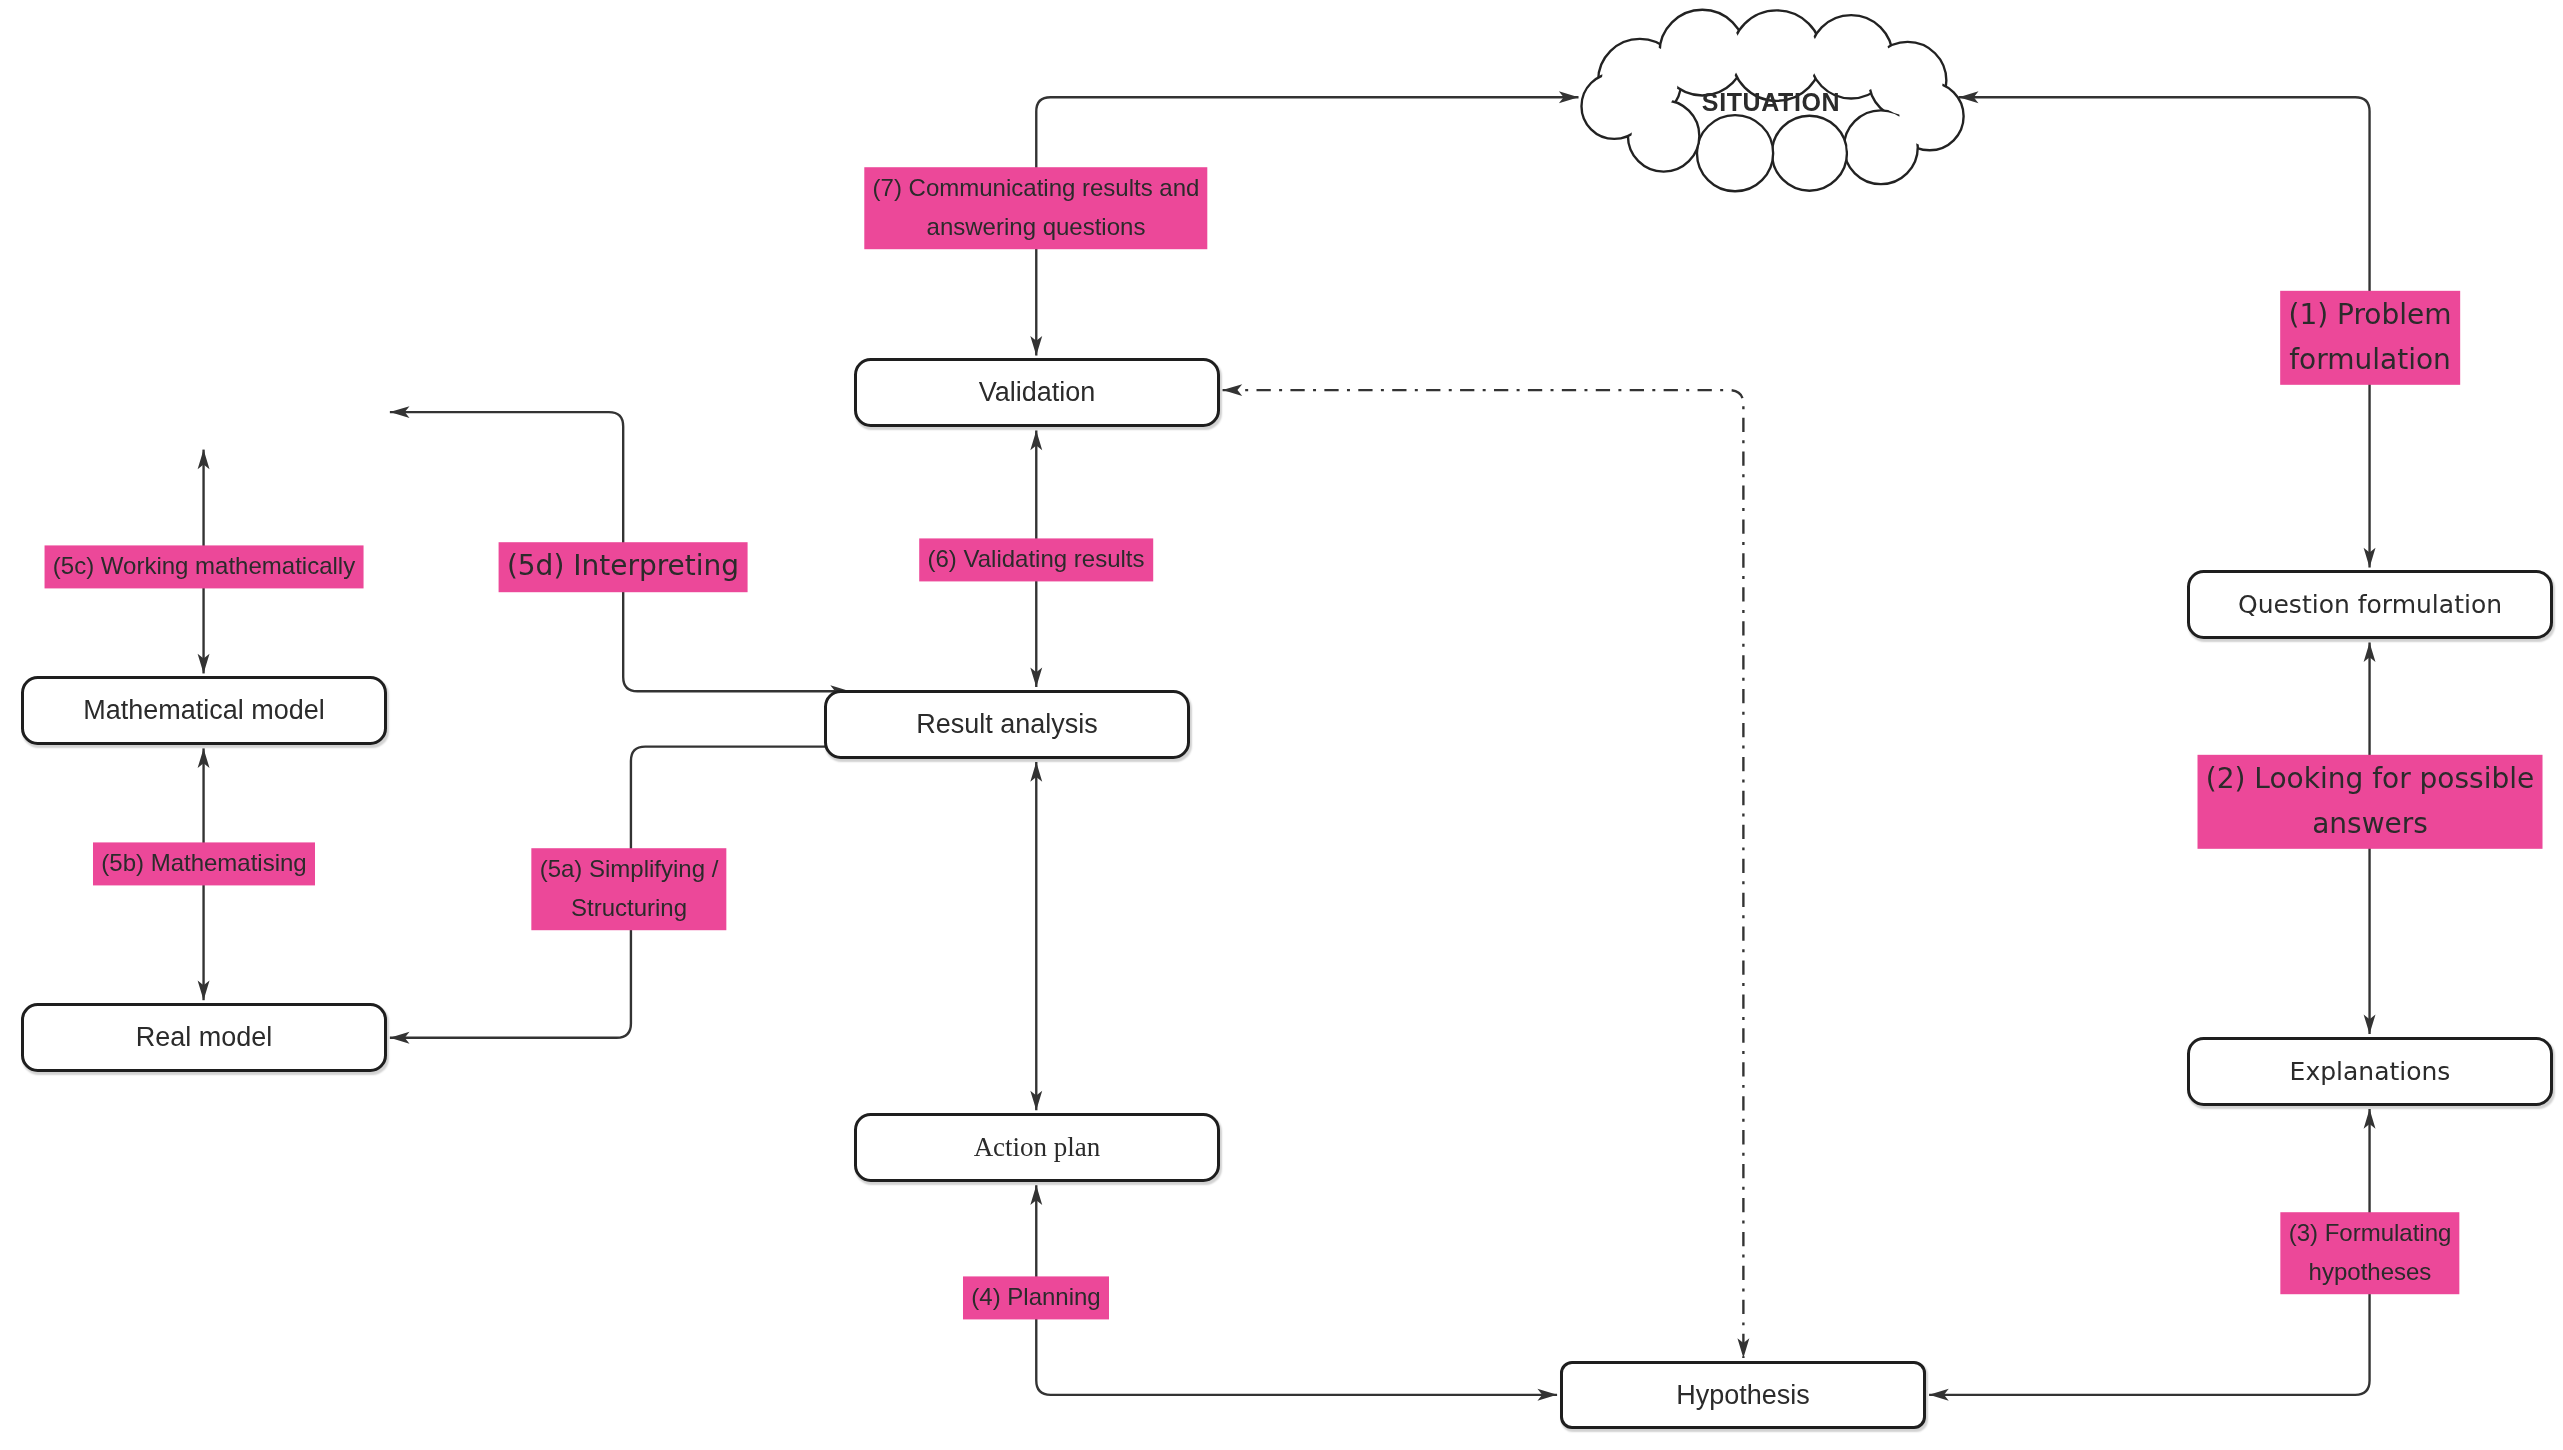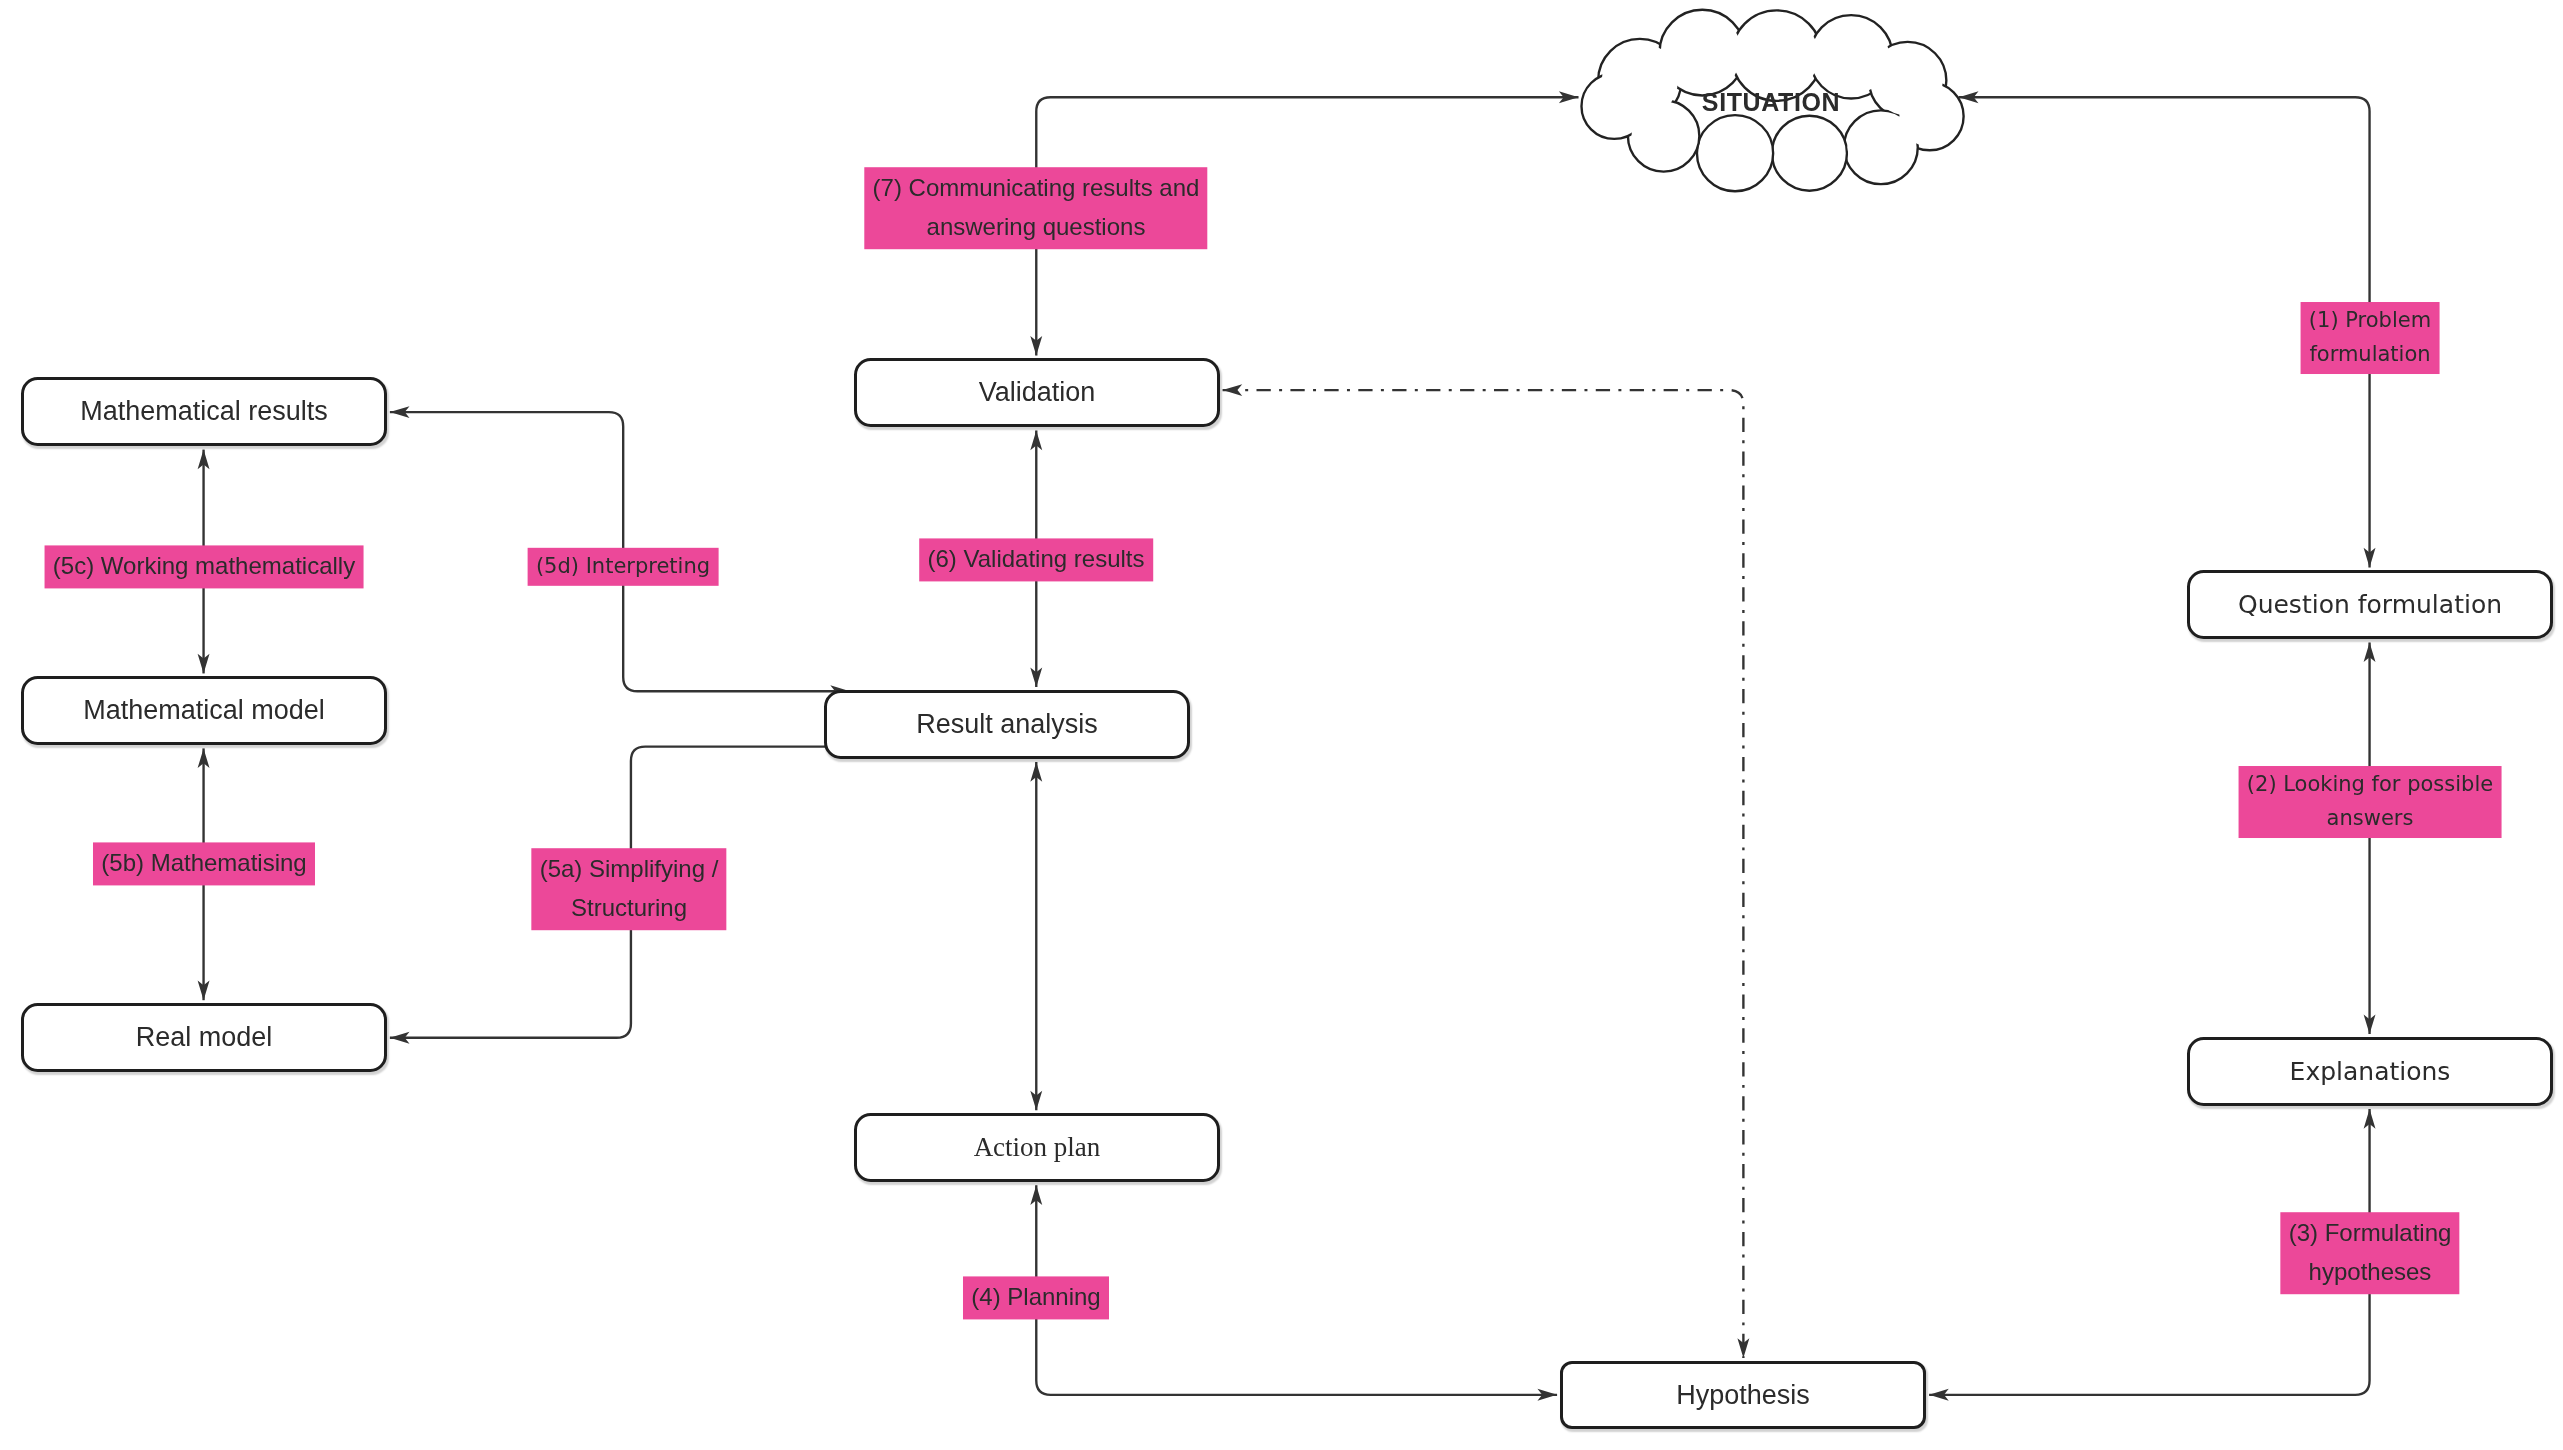--- a/index.html
+++ b/index.html
@@ -42,21 +42,21 @@
     transform: translate(-50%, -50%);
     background: #ec4899;
     padding: 2.4px 8.3px;
     text-align: center;
     font-size: 24px;
     line-height: 1.6;
     white-space: nowrap;
   }
   .edge-label.wide-font {
     font-family: "DejaVu Sans", sans-serif;
-    font-size: 21px;
+    font-size: 28px;
   }
   .edge-label div { white-space: nowrap; }
   #cloud-label {
     position: absolute;
     left: 1771px;
     top: 102px;
     transform: translate(-50%, -50%);
     font-weight: bold;
     font-size: 25px;
     letter-spacing: 0.6px;
@@ -151,23 +151,20 @@
   <div class="edge-label wide-font" style="left:623px; top:567px;">
     <div>(5d) Interpreting</div>
   </div>
   <div class="edge-label" style="left:629px; top:889px;">
     <div>(5a) Simplifying /</div>
     <div>Structuring</div>
   </div>
 
   <div id="cloud-label">SITUATION</div>
 
-  <div class="node" style="left:21px; top:377px;">
-    <span>Mathematical results</span>
-  </div>
   <div class="node" style="left:21px; top:676px;">
     <span>Mathematical model</span>
   </div>
   <div class="node" style="left:21px; top:1003px;">
     <span>Real model</span>
   </div>
   <div class="node" style="left:854px; top:358px;">
     <span>Validation</span>
   </div>
   <div class="node" style="left:824px; top:690px;">

